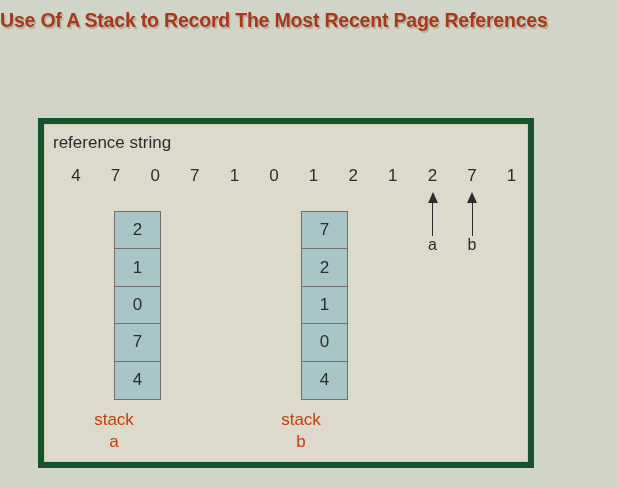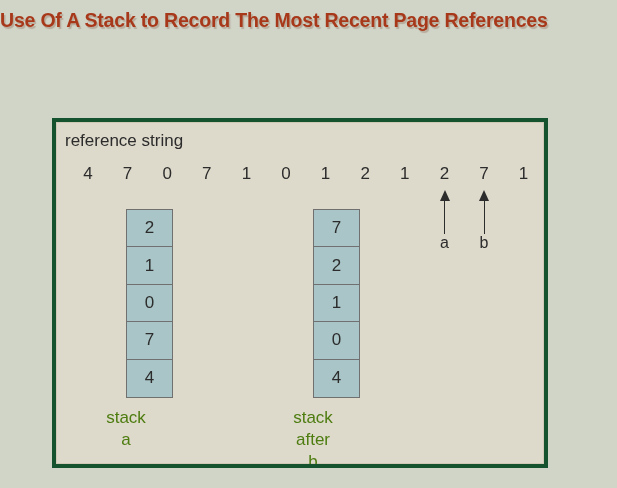--- a/index.html
+++ b/index.html
@@ -26,26 +26,26 @@
     font-weight: bold;
     color: #a8381a;
     letter-spacing: -0.2px;
     text-shadow: 1.5px 1.5px 1px rgba(150,120,100,0.45);
     white-space: nowrap;
   }
 
   
   #figure-panel {
     position: absolute;
-    left: 52px;
+    left: 38px;
     top: 118px;
     width: 496px;
     height: 350px;
     background: #ddd9cb;
-    border: 4px solid #14532d;
+    border: 6px solid #14532d;
     box-sizing: border-box;
     box-shadow: 0 0 0 1px #cfc9b6 inset;
     overflow: hidden;
   }
 
   #reference-string-label {
     position: absolute;
     left: 9px;
     top: 9px;
     font-size: 17px;
@@ -119,21 +119,21 @@
     border-bottom: none;
   }
 
   
   .stack-caption {
     position: absolute;
     top: 285px;
     width: 140px;
     text-align: center;
     font-size: 17px;
-    color: #4d7c0f;
+    color: #c2410c;
     line-height: 22px;
   }
   .stack-caption div { display: block; }
 </style>
 </head>
 <body>
 
 <div id="slide-title">Use Of A Stack to Record The Most Recent Page References</div>
 
 <div id="figure-panel">
@@ -180,18 +180,17 @@
       </div>
       <div class="stack" style="left: 257px;">
         <div class="stack-cell">7</div>
         <div class="stack-cell">2</div>
         <div class="stack-cell">1</div>
         <div class="stack-cell">0</div>
         <div class="stack-cell">4</div>
       </div>
       <div class="stack-caption" style="left: 187px;">
         <div>stack</div>
-        <div>after</div>
         <div>b</div>
       </div>
     </div>
 
 </div>
 
 </body></html>

